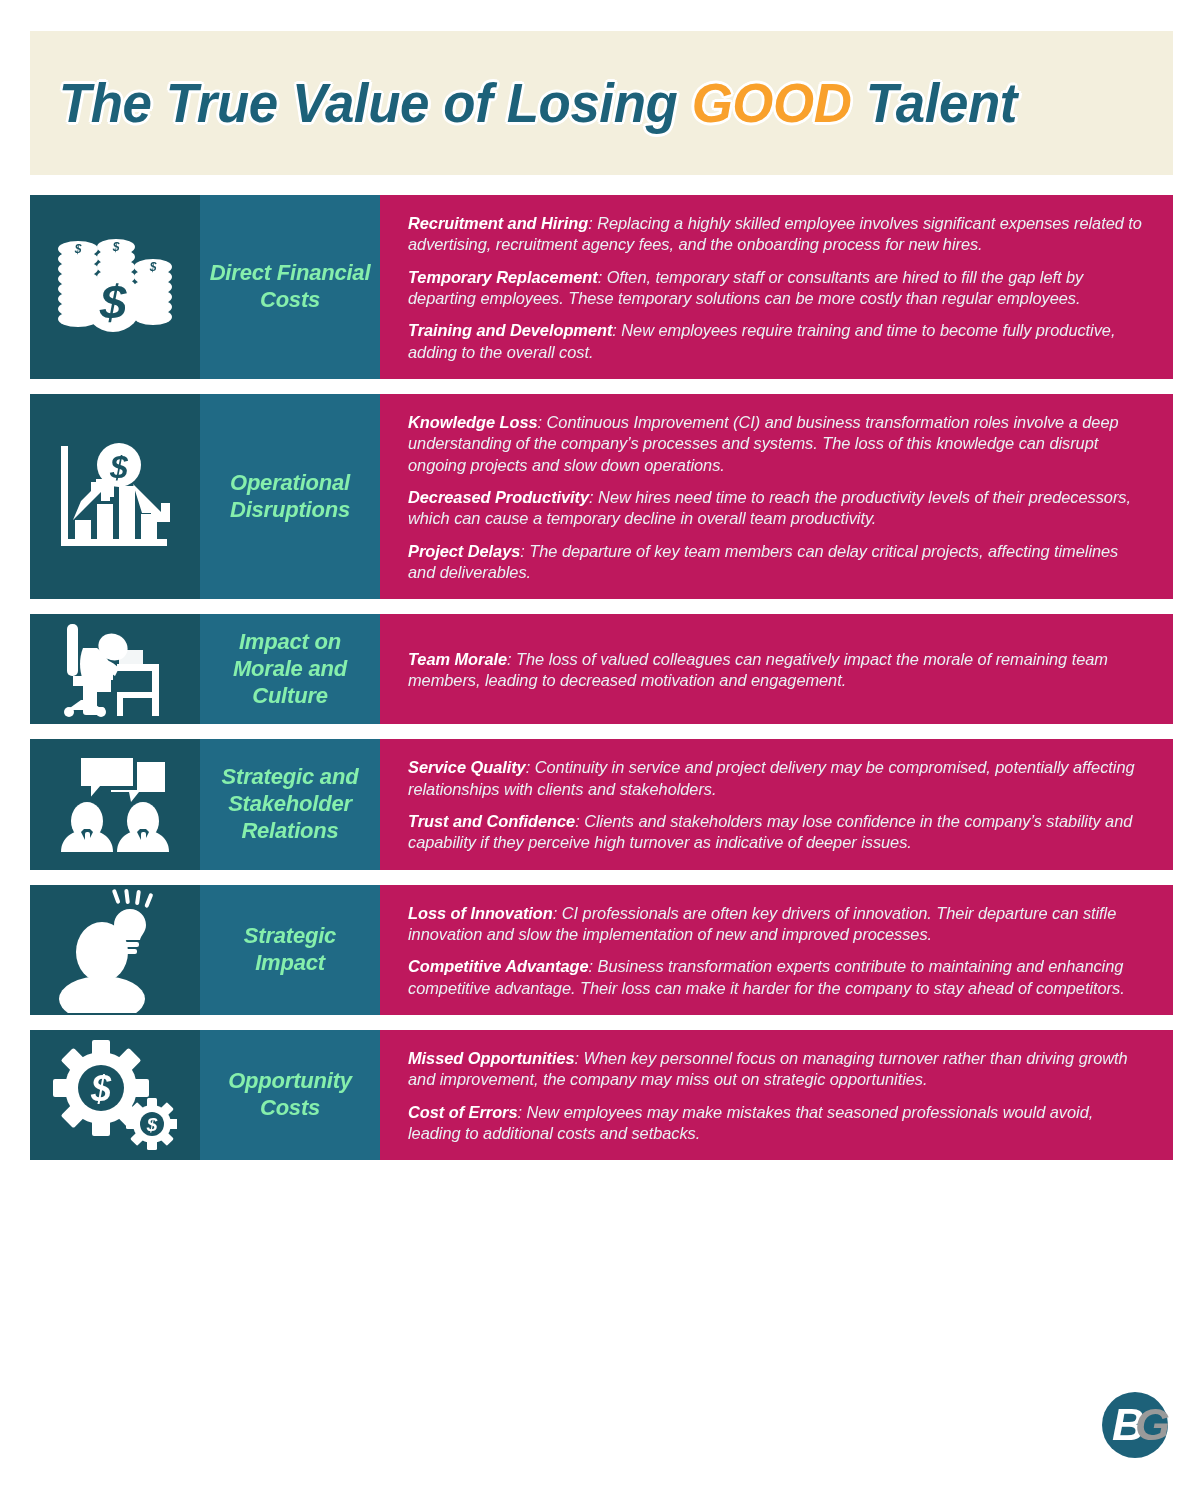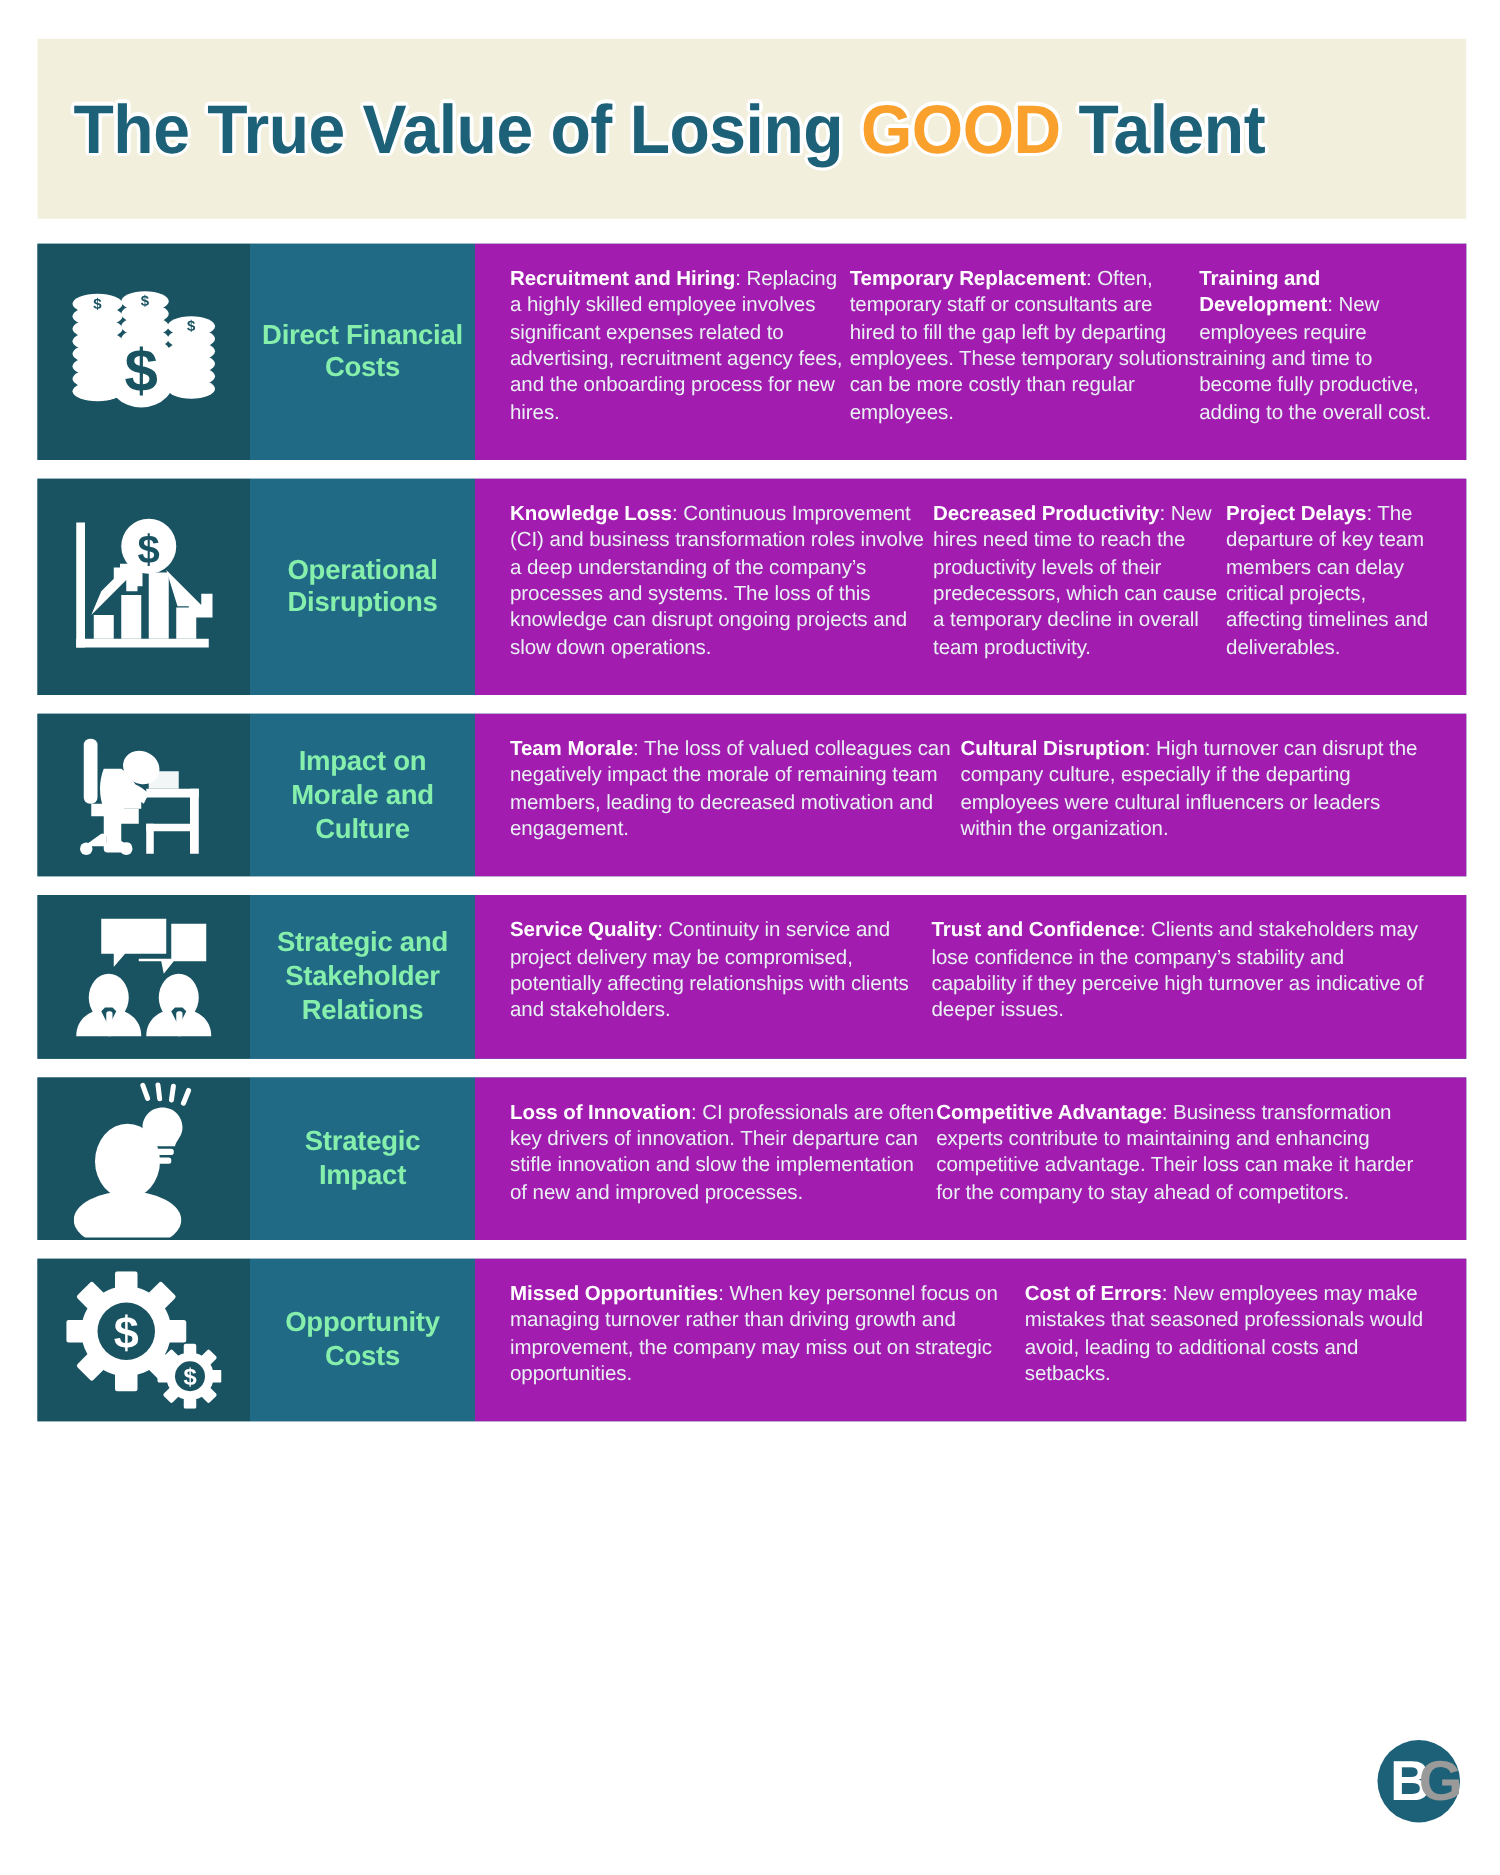--- a/index.html
+++ b/index.html
@@ -2,21 +2,21 @@
 <html><head>
 <meta charset="utf-8">
 <style>
   * { box-sizing: border-box; margin: 0; padding: 0; }
   html, body {
     width: 1200px; height: 1500px;
     background: #ffffff;
     font-family: "Liberation Sans", sans-serif;
     overflow: hidden;
   }
-  .page { position: relative; width: 1200px; height: 1500px; background: #fff; }
+  .page { position: relative; width: 1200px; height: 1500px; background: #fff; font-style: italic; }
 
   
   .header-band {
     position: absolute;
     left: 30px; top: 31px;
     width: 1143px; height: 144px;
     background: #f3efdd;
     display: flex; align-items: center;
   }
   .header-title {
@@ -57,23 +57,23 @@
   }
   .row-title span {
     color: #86efac;
     font-size: 22px;
     font-weight: 700;
     line-height: 1.22;
     letter-spacing: -0.2px;
   }
   .row-body {
     flex: 1 1 auto;
-    background: #a21caf;
+    background: #be185d;
     padding: 18px 28px 16px 28px;
-    display: flex; flex-direction: row; justify-content: center;
+    display: flex; flex-direction: column; justify-content: center;
   }
   .para {
     color: #e9f1f4;
     font-size: 16.4px;
     line-height: 1.30;
     margin-bottom: 11px;
     letter-spacing: -0.05px;
   }
   .para:last-child { margin-bottom: 0; }
   .para b { color: #ffffff; font-weight: 700; }
@@ -226,21 +226,20 @@
 
             <path d="M60 36 L84 36 L84 50 L60 50 Z" opacity="0.95"></path>
           </svg>
         </span>
       </div>
       <div class="row-title">
         <span>Impact on Morale and Culture</span>
       </div>
       <div class="row-body">
         <p class="para"><b>Team Morale</b><span>: The loss of valued colleagues can negatively impact the morale of remaining team members, leading to decreased motivation and engagement.</span></p>
-        <p class="para"><b>Cultural Disruption</b><span>: High turnover can disrupt the company culture, especially if the departing employees were cultural influencers or leaders within the organization.</span></p>
       </div>
     </div>
 
     <div class="row">
       <div class="row-icon">
         <span>
           <svg width="124" height="104" viewBox="0 0 124 104" fill="#ffffff">
 
             <path d="M58 10 L112 10 L112 40 L86 40 L78 50 L76 40 L58 40 Z"></path>
 

